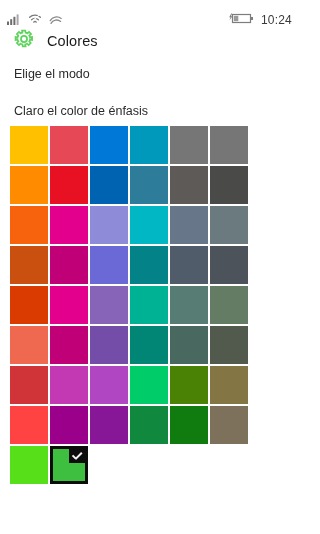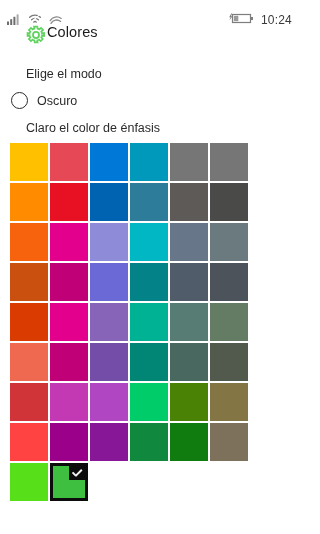--- a/index.html
+++ b/index.html
@@ -28,33 +28,35 @@
     color: #3a3a3a;
     letter-spacing: 0.2px;
     font-family: "Liberation Sans", sans-serif;
   }
   .ic { display: block; }
 
   
   .header {
     height: 34px;
     display: flex;
-    padding-left: 25px;
+    align-items: center;
+    padding-left: 13px;
+    gap: 12px;
   }
   .header-title {
     font-size: 14.5px;
     color: #1b1b1b;
     letter-spacing: 0.1px;
   }
 
   
   .section-label {
     font-size: 12.5px;
     color: #2b2b2b;
-    padding-left: 26px;
+    padding-left: 14px;
   }
   .mode-label { margin-top: 9px; }
   .accent-label { margin-top: 12px; }
 
   
   .radio-row {
     margin-top: 11px;
     display: flex;
     align-items: center;
     padding-left: 11px;
@@ -187,24 +189,20 @@
         <circle cx="12" cy="12" r="3.3"></circle>
       </g>
     </svg>
   </span>
   <span class="header-title">Colores</span>
 </div>
 
 <div class="section-label mode-label">Elige el modo</div>
 
 <div class="radio-row">
-  <div class="radio-item oscuro">
-    <span class="radio-mark"></span>
-    <span class="radio-label">Oscuro</span>
-  </div>
 </div>
 
 <div class="section-label accent-label">Claro el color de énfasis</div>
 
 <div class="color-grid" id="color-grid">
     <div class="swatch" style="background: rgb(255, 192, 0);"></div>
     <div class="swatch" style="background: rgb(231, 72, 86);"></div>
     <div class="swatch" style="background: rgb(0, 120, 215);"></div>
     <div class="swatch" style="background: rgb(0, 153, 188);"></div>
     <div class="swatch" style="background: rgb(118, 118, 118);"></div>

